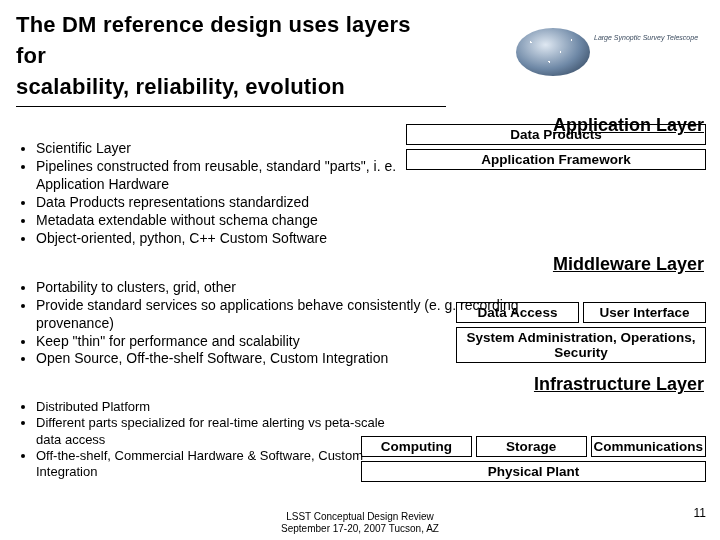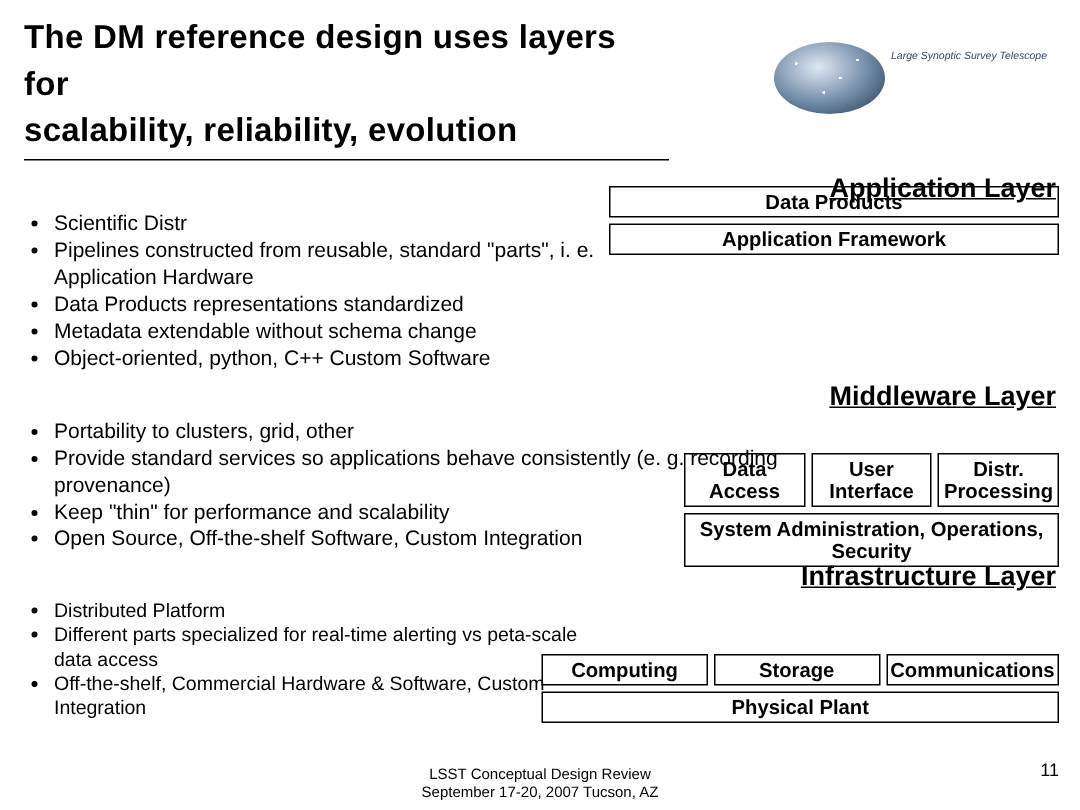--- a/index.html
+++ b/index.html
@@ -165,21 +165,21 @@
   </div>
 
   <div class="title">
     <span>The DM reference design uses layers for</span><br>
     <span class="line2">scalability, reliability, evolution</span>
   </div>
   <hr class="title-rule">
 
   <div class="section-head">Application Layer</div>
   <ul class="bullets">
-    <li>Scientific Distr</li>
+    <li>Scientific Layer</li>
     <li>Pipelines constructed from reusable, standard "parts", i. e. Application Hardware</li>
     <li>Data Products representations standardized</li>
     <li>Metadata extendable without schema change</li>
     <li>Object-oriented, python, C++ Custom Software</li>
   </ul>
 
   <div class="boxes-app">
     <div class="row">
       <div class="box half">Data Products</div>
     </div>
@@ -192,21 +192,20 @@
     <li>Portability to clusters, grid, other</li>
     <li>Provide standard services so applications behave consistently (e. g. recording provenance)</li>
     <li>Keep "thin" for performance and scalability</li>
     <li>Open Source, Off-the-shelf Software, Custom Integration</li>
   </ul>
 
   <div class="boxes-mw">
     <div class="row">
       <div class="box third">Data Access</div>
       <div class="box third">User Interface</div>
-      <div class="box third">Distr. Processing</div>
     </div>
     <div class="spacer4"></div>
     <div class="box full">System Administration, Operations, Security</div>
   </div>
 
   <div class="section-head">Infrastructure Layer</div>
   <ul class="bullets small" style="max-width:360px">
     <li>Distributed Platform</li>
     <li>Different parts specialized for real-time alerting vs peta-scale data access</li>
     <li>Off-the-shelf, Commercial Hardware &amp; Software, Custom Integration</li>

